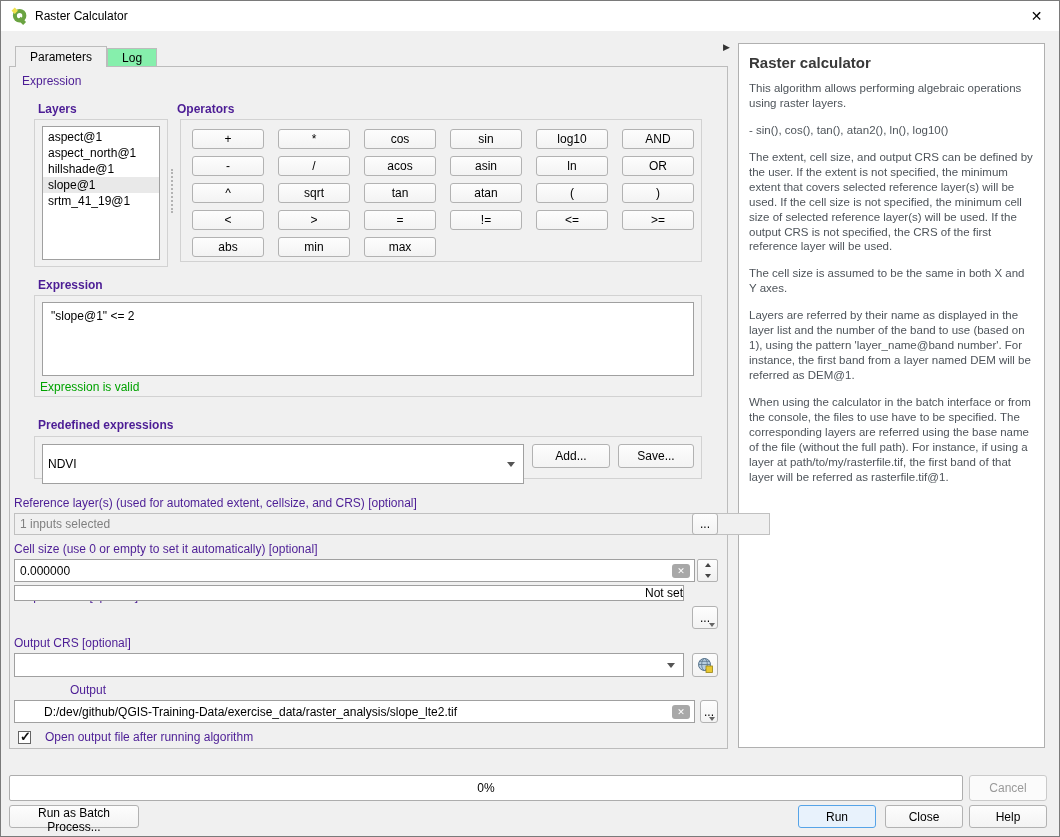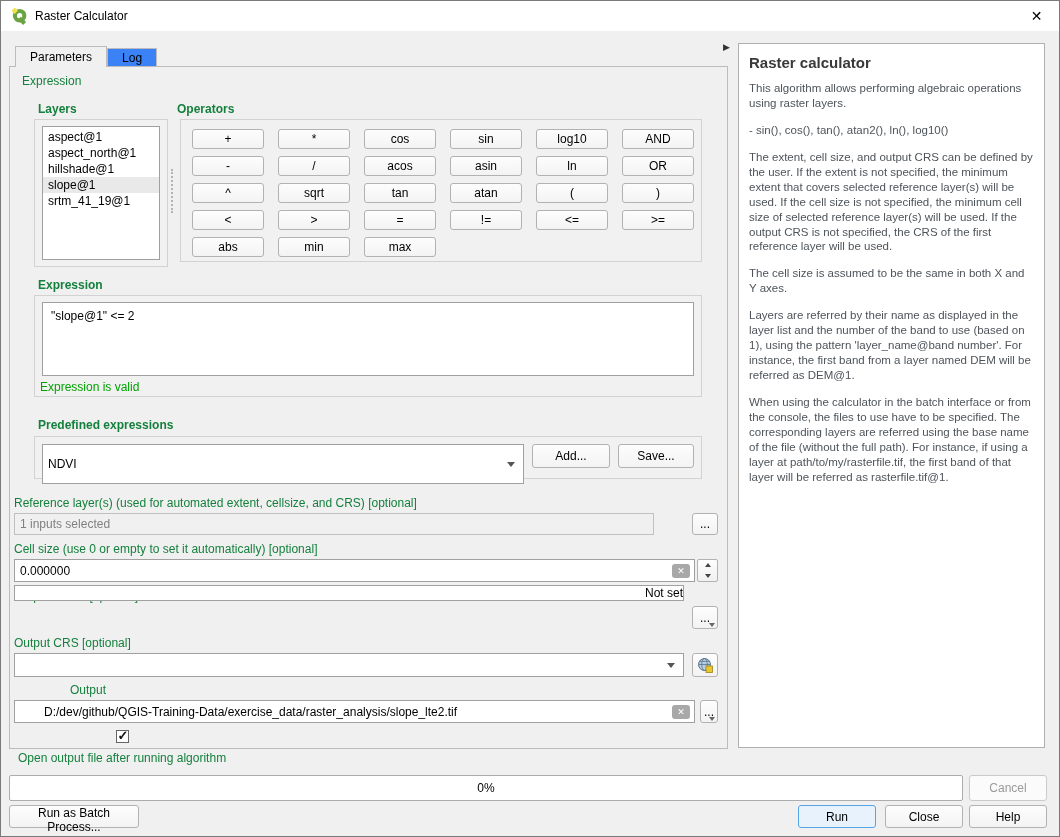--- a/index.html
+++ b/index.html
@@ -12,25 +12,25 @@
   .titlebar { position:absolute; left:0; top:0; width:100%; height:30px; background:#fff; }
   .titlebar .app-icon { position:absolute; left:10px; top:6px; width:18px; height:18px; }
   .titlebar .title { position:absolute; left:34px; top:8px; font-size:12px; color:#000; }
   .close-btn { position:absolute; right:0; top:0; width:45px; height:30px; text-align:center;
     line-height:30px; font-size:14px; color:#000; cursor:pointer; }
   
   .tabs { position:absolute; left:8px; top:45px; height:21px; display:flex; align-items:flex-end; }
   .tab { border:1px solid #bcbcbc; border-bottom:none; background:#f0f0f0; padding:0 14px;
     font-size:12px; display:flex; align-items:center; }
   .tab.active { height:21px; position:relative; z-index:3; background:#f0f0f0; margin-left:6px; }
-  .tab.inactive { height:19px; background:#3b82f6; }
+  .tab.inactive { height:19px; background:#86efac; }
   
   .tab-panel { position:absolute; left:8px; top:65px; width:719px; height:683px;
     border:1px solid #bcbcbc; background:#f0f0f0; z-index:1; }
-  .lbl { position:absolute; font-size:12px; color:#15803d; white-space:nowrap; }
+  .lbl { position:absolute; font-size:12px; color:#4c1d95; white-space:nowrap; }
   .lbl.bold { font-weight:bold; }
   .group-frame { position:absolute; border:1px solid #d2d2d2; background:#f1f1f1; }
   
   .listbox { position:absolute; background:#fff; border:1px solid #a0a0a0; overflow:hidden; }
   .layer-item { font-size:12px; line-height:16px; padding:0 0 0 5px; white-space:nowrap; }
   .layer-item.selected { background:#e9e9e9; }
   .splitter { position:absolute; width:2px; border-left:2px dotted #b3b3b3; }
   
   .op-rows { position:absolute; left:190px; top:127px; }
   .op-row { display:flex; gap:14px; margin-bottom:7px; }
@@ -60,21 +60,21 @@
   .corner-arrow { position:absolute; right:2px; bottom:1px; width:0; height:0;
     border-left:3px solid transparent; border-right:3px solid transparent; border-top:4px solid #666; }
   .spinbox { position:absolute; display:flex; flex-direction:column; border:1px solid #b2b2b2;
     border-radius:2px; overflow:hidden; background:linear-gradient(#fdfdfd,#f0f0f0); }
   .spin-up, .spin-down { flex:1; display:flex; align-items:center; justify-content:center; cursor:pointer; }
   .spin-up span { width:0; height:0; border-left:3px solid transparent; border-right:3px solid transparent;
     border-bottom:4px solid #444; display:block; }
   .spin-down span { width:0; height:0; border-left:3px solid transparent; border-right:3px solid transparent;
     border-top:4px solid #444; display:block; }
   
-  .checkbox-row { position:absolute; display:flex; align-items:center; gap:8px;flex-direction:column; }
+  .checkbox-row { position:absolute; display:flex; align-items:center; gap:14px; }
   .checkbox { width:13px; height:13px; background:#fff; border:1px solid #646464; position:relative; cursor:pointer; }
   .checkbox.checked::after { content:"✓"; position:absolute; left:1px; top:-3px; font-size:13px;
     font-weight:bold; color:#111; }
   
   .collapse-arrow { position:absolute; font-size:9px; color:#333; cursor:pointer; }
   
   .help-panel { position:absolute; left:737px; top:42px; width:307px; height:705px; background:#fff;
     border:1px solid #b0b0b0; padding:8px 10px; overflow:hidden; }
   .help-title { font-size:15px; font-weight:bold; color:#393939; margin:2px 0 10px 0; }
   .help-paras p { font-size:11.5px; color:#4e545a; line-height:1.3; margin:0 0 12px 0; }
@@ -176,21 +176,21 @@
     <span class="lbl bold" style="left:28px; top:351px;">Predefined expressions</span>
     <div class="group-frame" style="left:24px; top:369px; width:668px; height:43px;"></div>
     <div class="combo" style="left:32px; top:377px; width:482px; height:40px;">
       <span>NDVI</span>
       <span class="arrow"></span>
     </div>
     <button class="btn" style="position:absolute; left:522px; top:377px; width:78px; height:24px;">Add...</button>
     <button class="btn" style="position:absolute; left:608px; top:377px; width:76px; height:24px;">Save...</button>
 
     <span class="lbl" style="left:4px; top:429px;">Reference layer(s) (used for automated extent, cellsize, and CRS) [optional]</span>
-    <div class="field disabled" style="left:4px; top:446px; width:640px; height:22px;">
+    <div class="field disabled" style="left:4px; top:446px; width:756px; height:22px;">
       <span>1 inputs selected</span>
     </div>
     <button class="btn browse-btn" style="left:682px; top:446px; width:26px; height:22px;">...</button>
 
     <span class="lbl" style="left:4px; top:475px;">Cell size (use 0 or empty to set it automatically) [optional]</span>
     <div class="field" style="left:4px; top:492px; width:681px; height:23px;">
       <input type="text" value="0.000000" style="">
       <span class="clear-icon">✕</span>
     </div>
     <div class="spinbox" style="left:687px; top:492px; width:21px; height:23px;">

